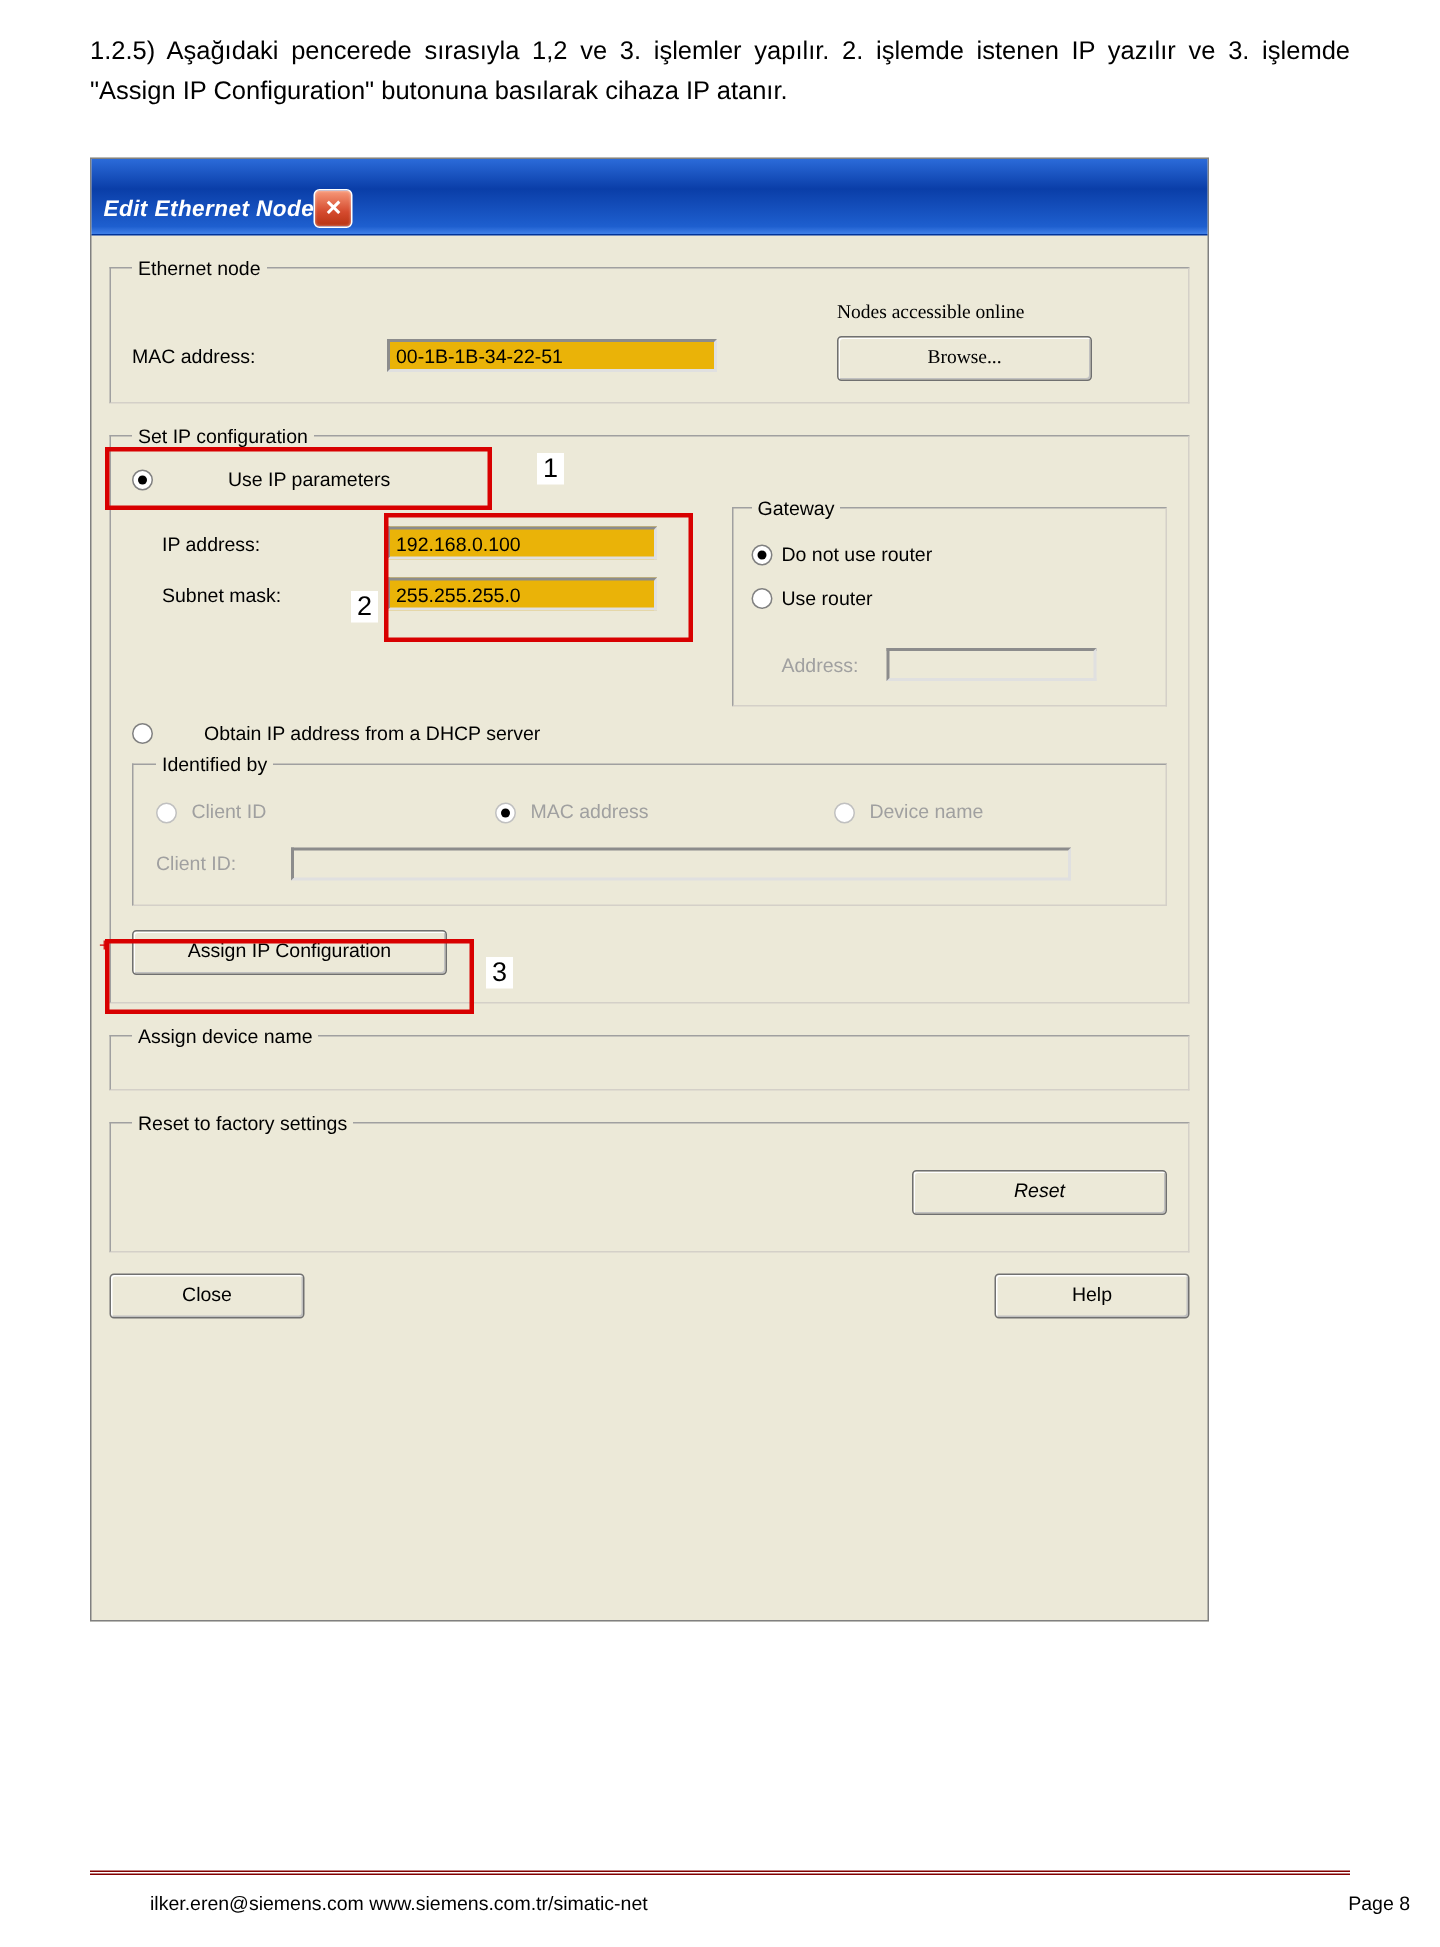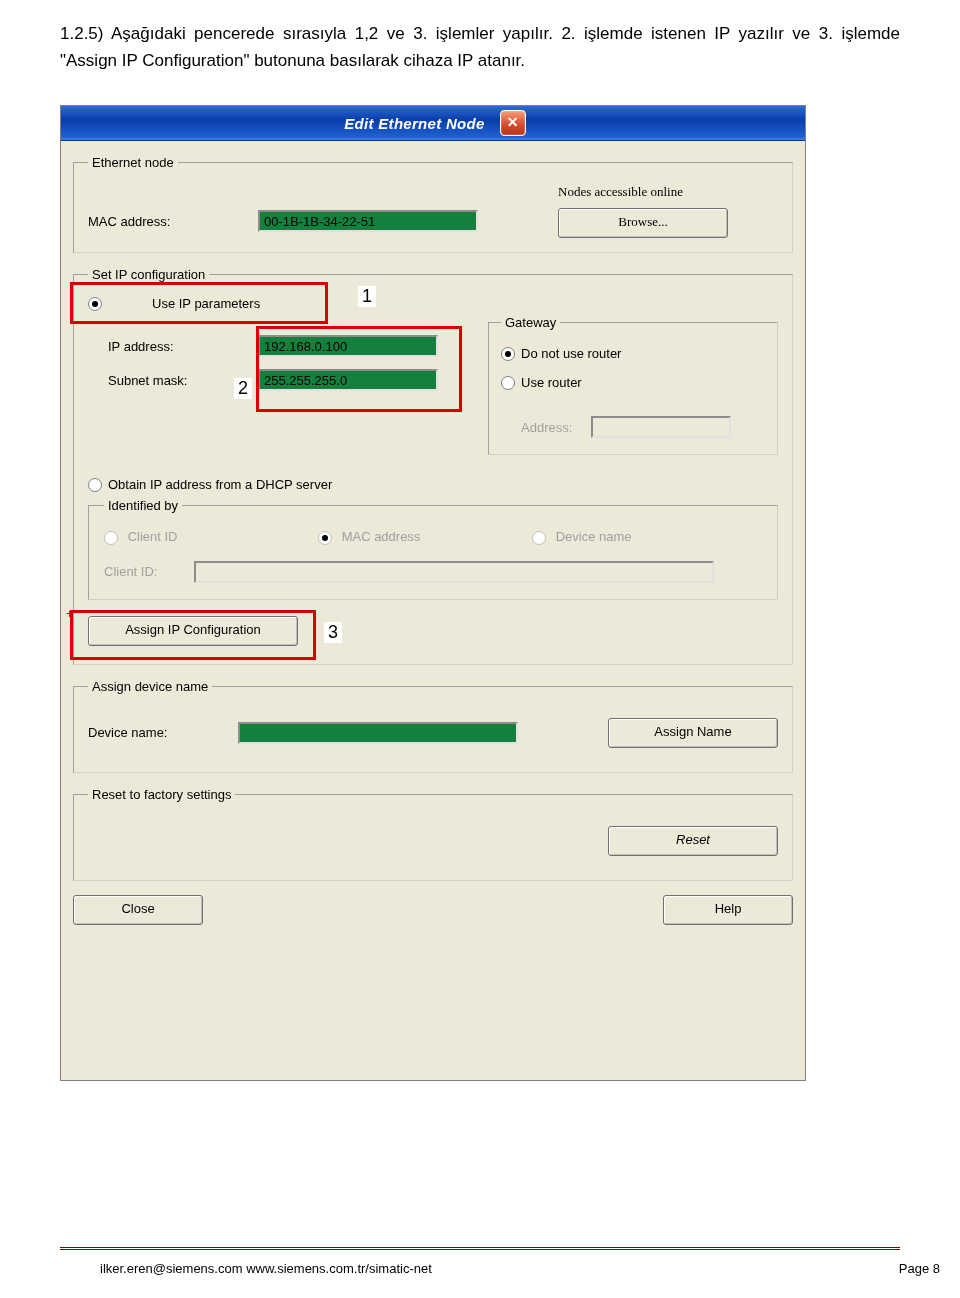--- a/index.html
+++ b/index.html
@@ -28,24 +28,23 @@
     width: 744px;
     height: 974px;
     background: #ece9d8;
     border: 1px solid #808080;
   }
   .titlebar {
     height: 34px;
     background: linear-gradient(to bottom, #2b6bd9 0%, #0a3ea8 40%, #1e5fcf 90%, #4080e8 100%);
     display: flex;
     align-items: center;
-    justify-content: center;
-    padding: 0 4px 0 8px;
+    justify-content: flex-start;
+    padding: 16px 4px 0 8px;
     border-bottom: 1px solid #003399;
-    gap: 15px;
   }
   .title-text {
     color: #fff;
     font-size: 15px;
     font-weight: bold;
     font-style: italic;
     letter-spacing: 0.3px;
   }
   .close-btn {
     width: 24px;
@@ -79,21 +78,21 @@
   }
   .row {
     display: flex;
     align-items: center;
   }
   .lbl {
     width: 170px;
     font-size: 13px;
   }
   .txt {
-    background: #15803d;
+    background: #eab308;
     border: 2px inset #e0e0e0;
     height: 22px;
     font-size: 13px;
     padding: 2px 4px;
     box-sizing: border-box;
   }
   .btn {
     background: #ece9d8;
     border: 1px solid #707070;
     border-radius: 3px;
@@ -235,28 +234,28 @@
               <span>Use router</span>
             </div>
             <div class="row disabled">
               <span style="width:70px; padding-left:20px;">Address:</span>
               <input class="txt" style="width: 140px; background: rgb(236, 233, 216);">
             </div>
           </fieldset>
         </div>
       </div>
 
-      <div class="row" style="margin-top:16px;">
+      <div class="row" style="margin-top:4px;gap:28px;">
         <span class="radio"></span>
         <span>Obtain IP address from a DHCP server</span>
       </div>
 
       <fieldset class="inner" style="margin-top:6px;padding-left:15px;">
         <legend>Identified by</legend>
-        <div class="row disabled" style="justify-content:flex-start; gap:4px; margin-bottom:16px;">
+        <div class="row disabled" style="justify-content:flex-start; gap:16px; margin-bottom:16px;">
           <span style="width:210px;">
             <span class="radio disabled"></span>
             <span>Client ID</span>
           </span>
           <span style="width:210px;">
             <span class="radio disabled selected"></span>
             <span>MAC address</span>
           </span>
           <span>
             <span class="radio disabled"></span>
@@ -280,26 +279,20 @@
       <div class="callout" style="left:160px; top:96px;">2</div>
 
       <div class="redbox" style="left:-4px; top:328px; width:240px; height:44px;"></div>
       <div class="callout" style="left:250px; top:340px;">3</div>
 
       <div style="position:absolute; left:-8px; top:325px; color:#d80000; font-size:12px;">+</div>
     </fieldset>
 
     <fieldset>
       <legend>Assign device name</legend>
-      <div class="row" style="padding:10px 0;">
-        <span class="lbl" style="width:150px;">Device name:</span>
-        <input class="txt" style="width: 280px;" value="">
-        <div style="flex:1;"></div>
-        <div class="btn" style="width:160px;">Assign Name</div>
-      </div>
     </fieldset>
 
     <fieldset>
       <legend>Reset to factory settings</legend>
       <div class="row" style="padding:10px 0; justify-content:flex-end;">
         <div class="btn" style="width:160px;font-style:italic;">Reset</div>
       </div>
     </fieldset>
 
     <div class="bottom-buttons">

